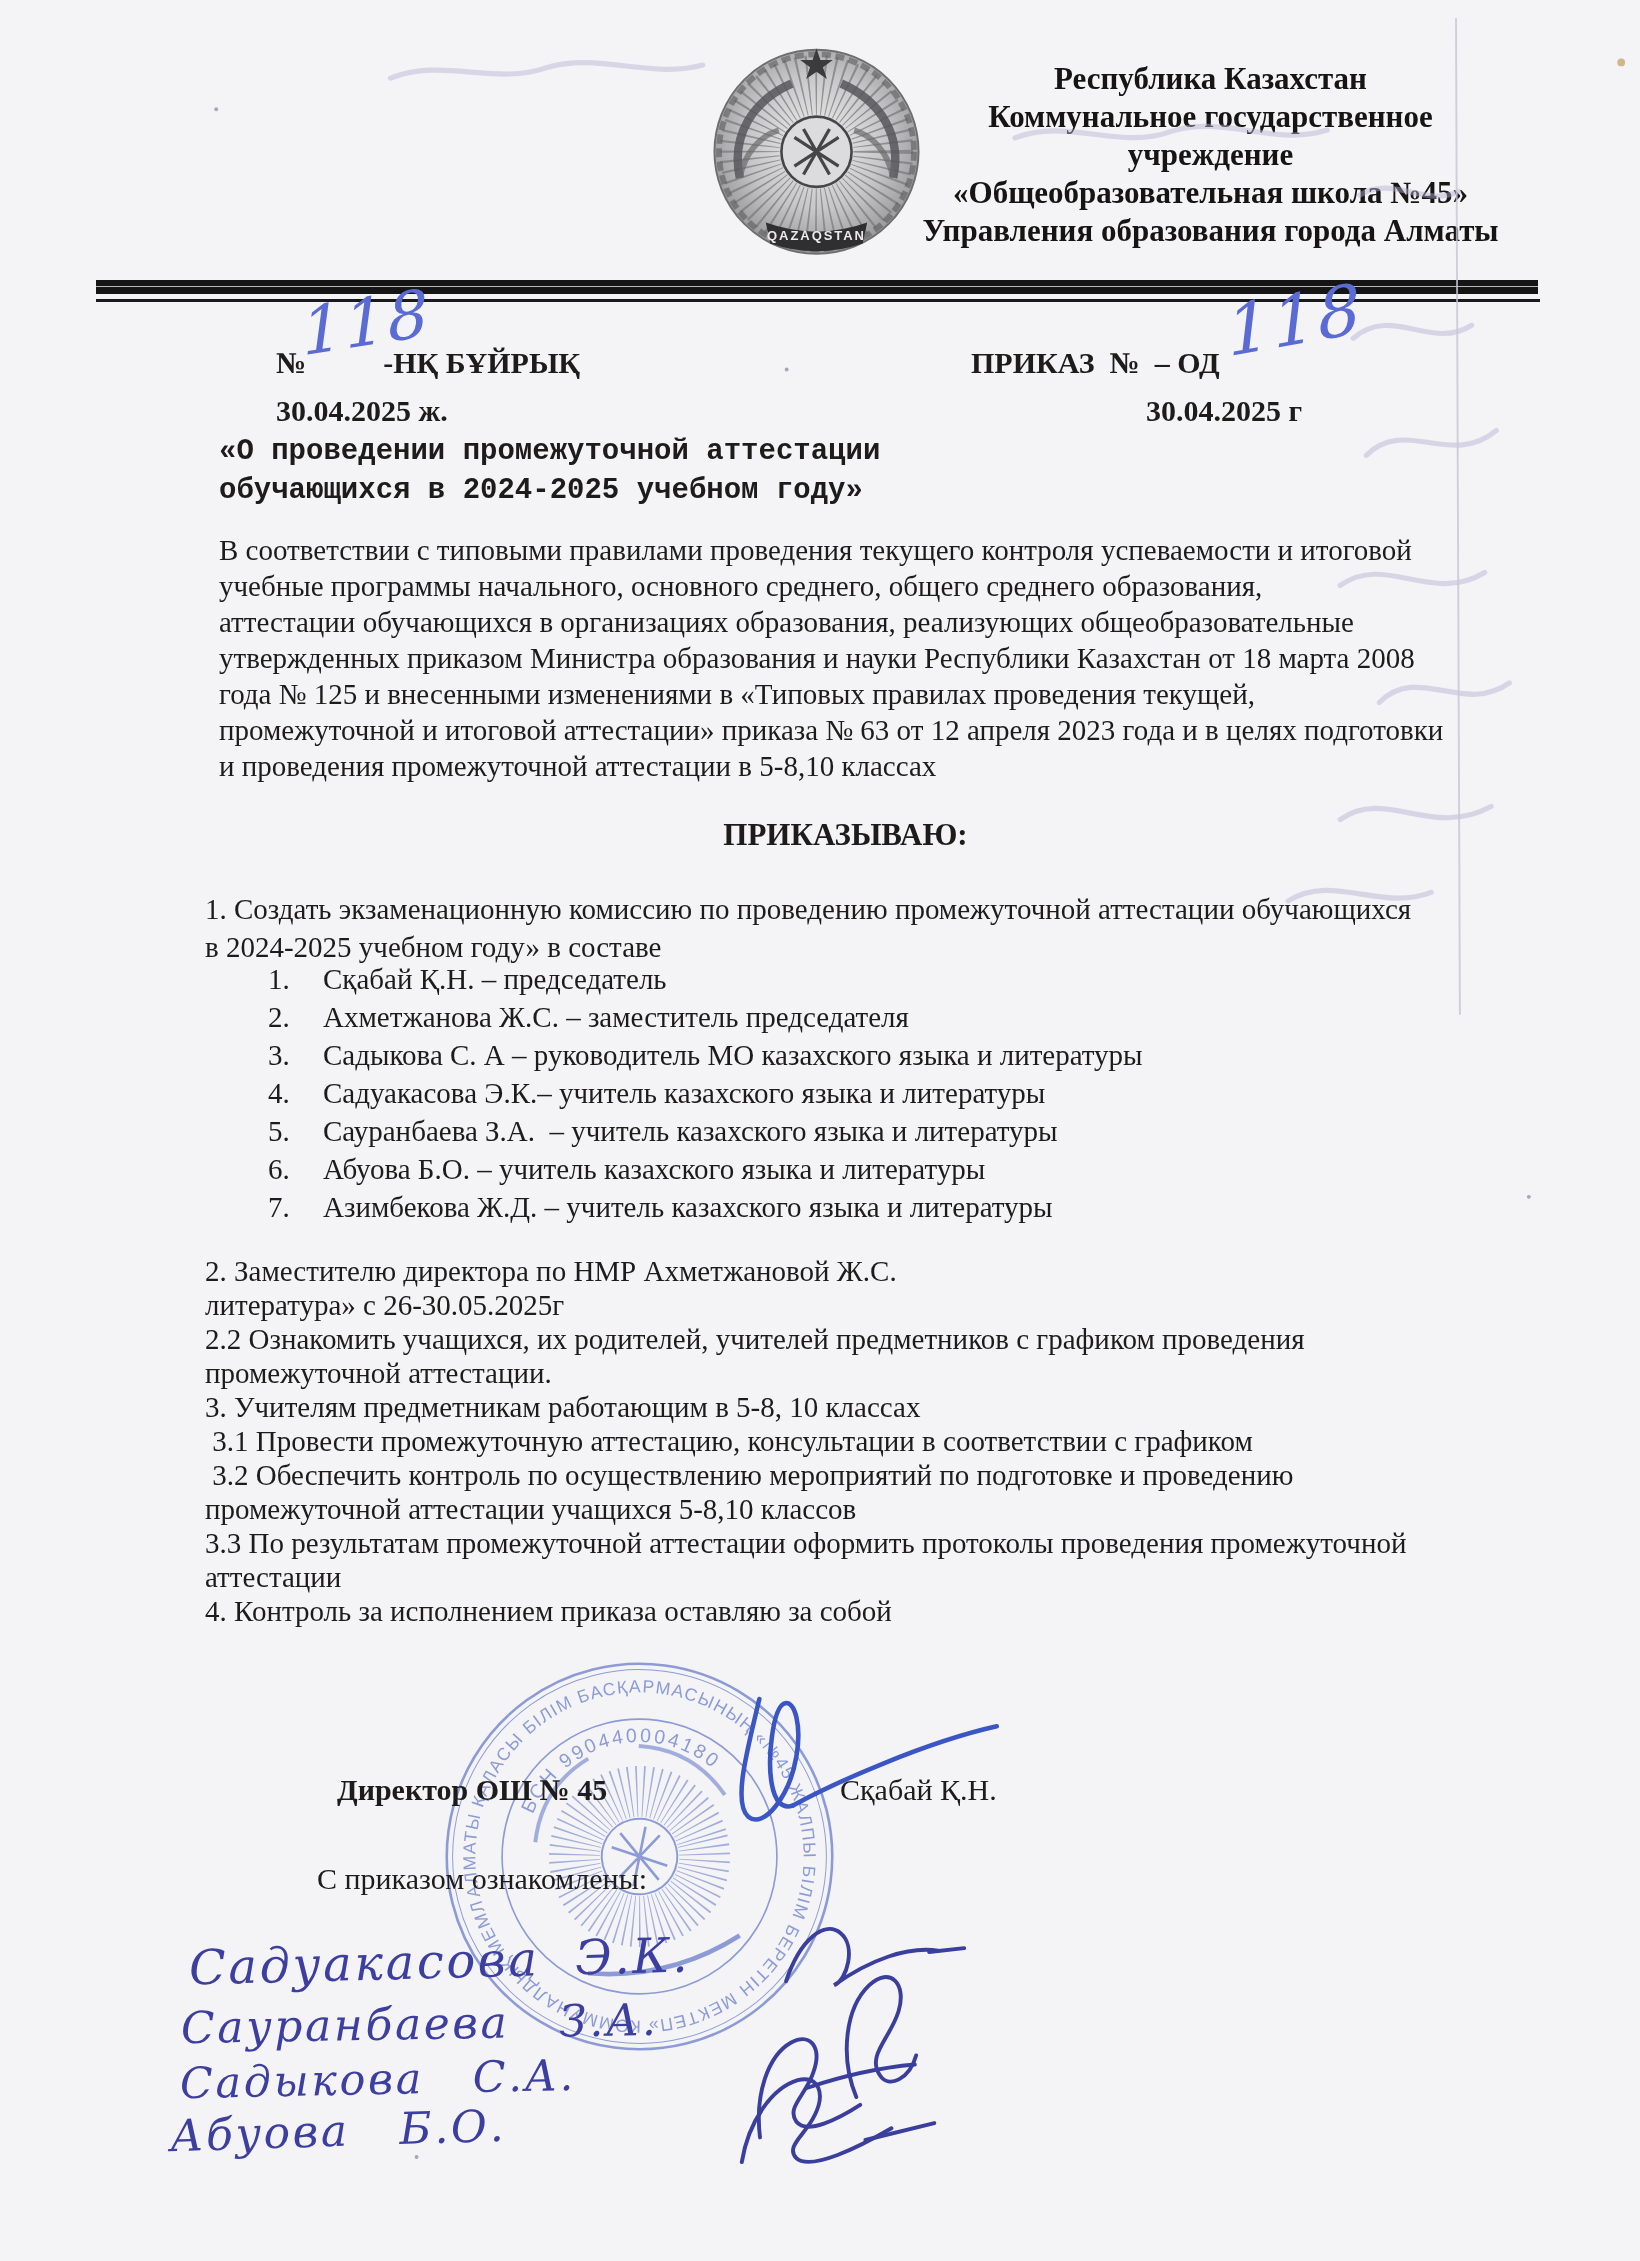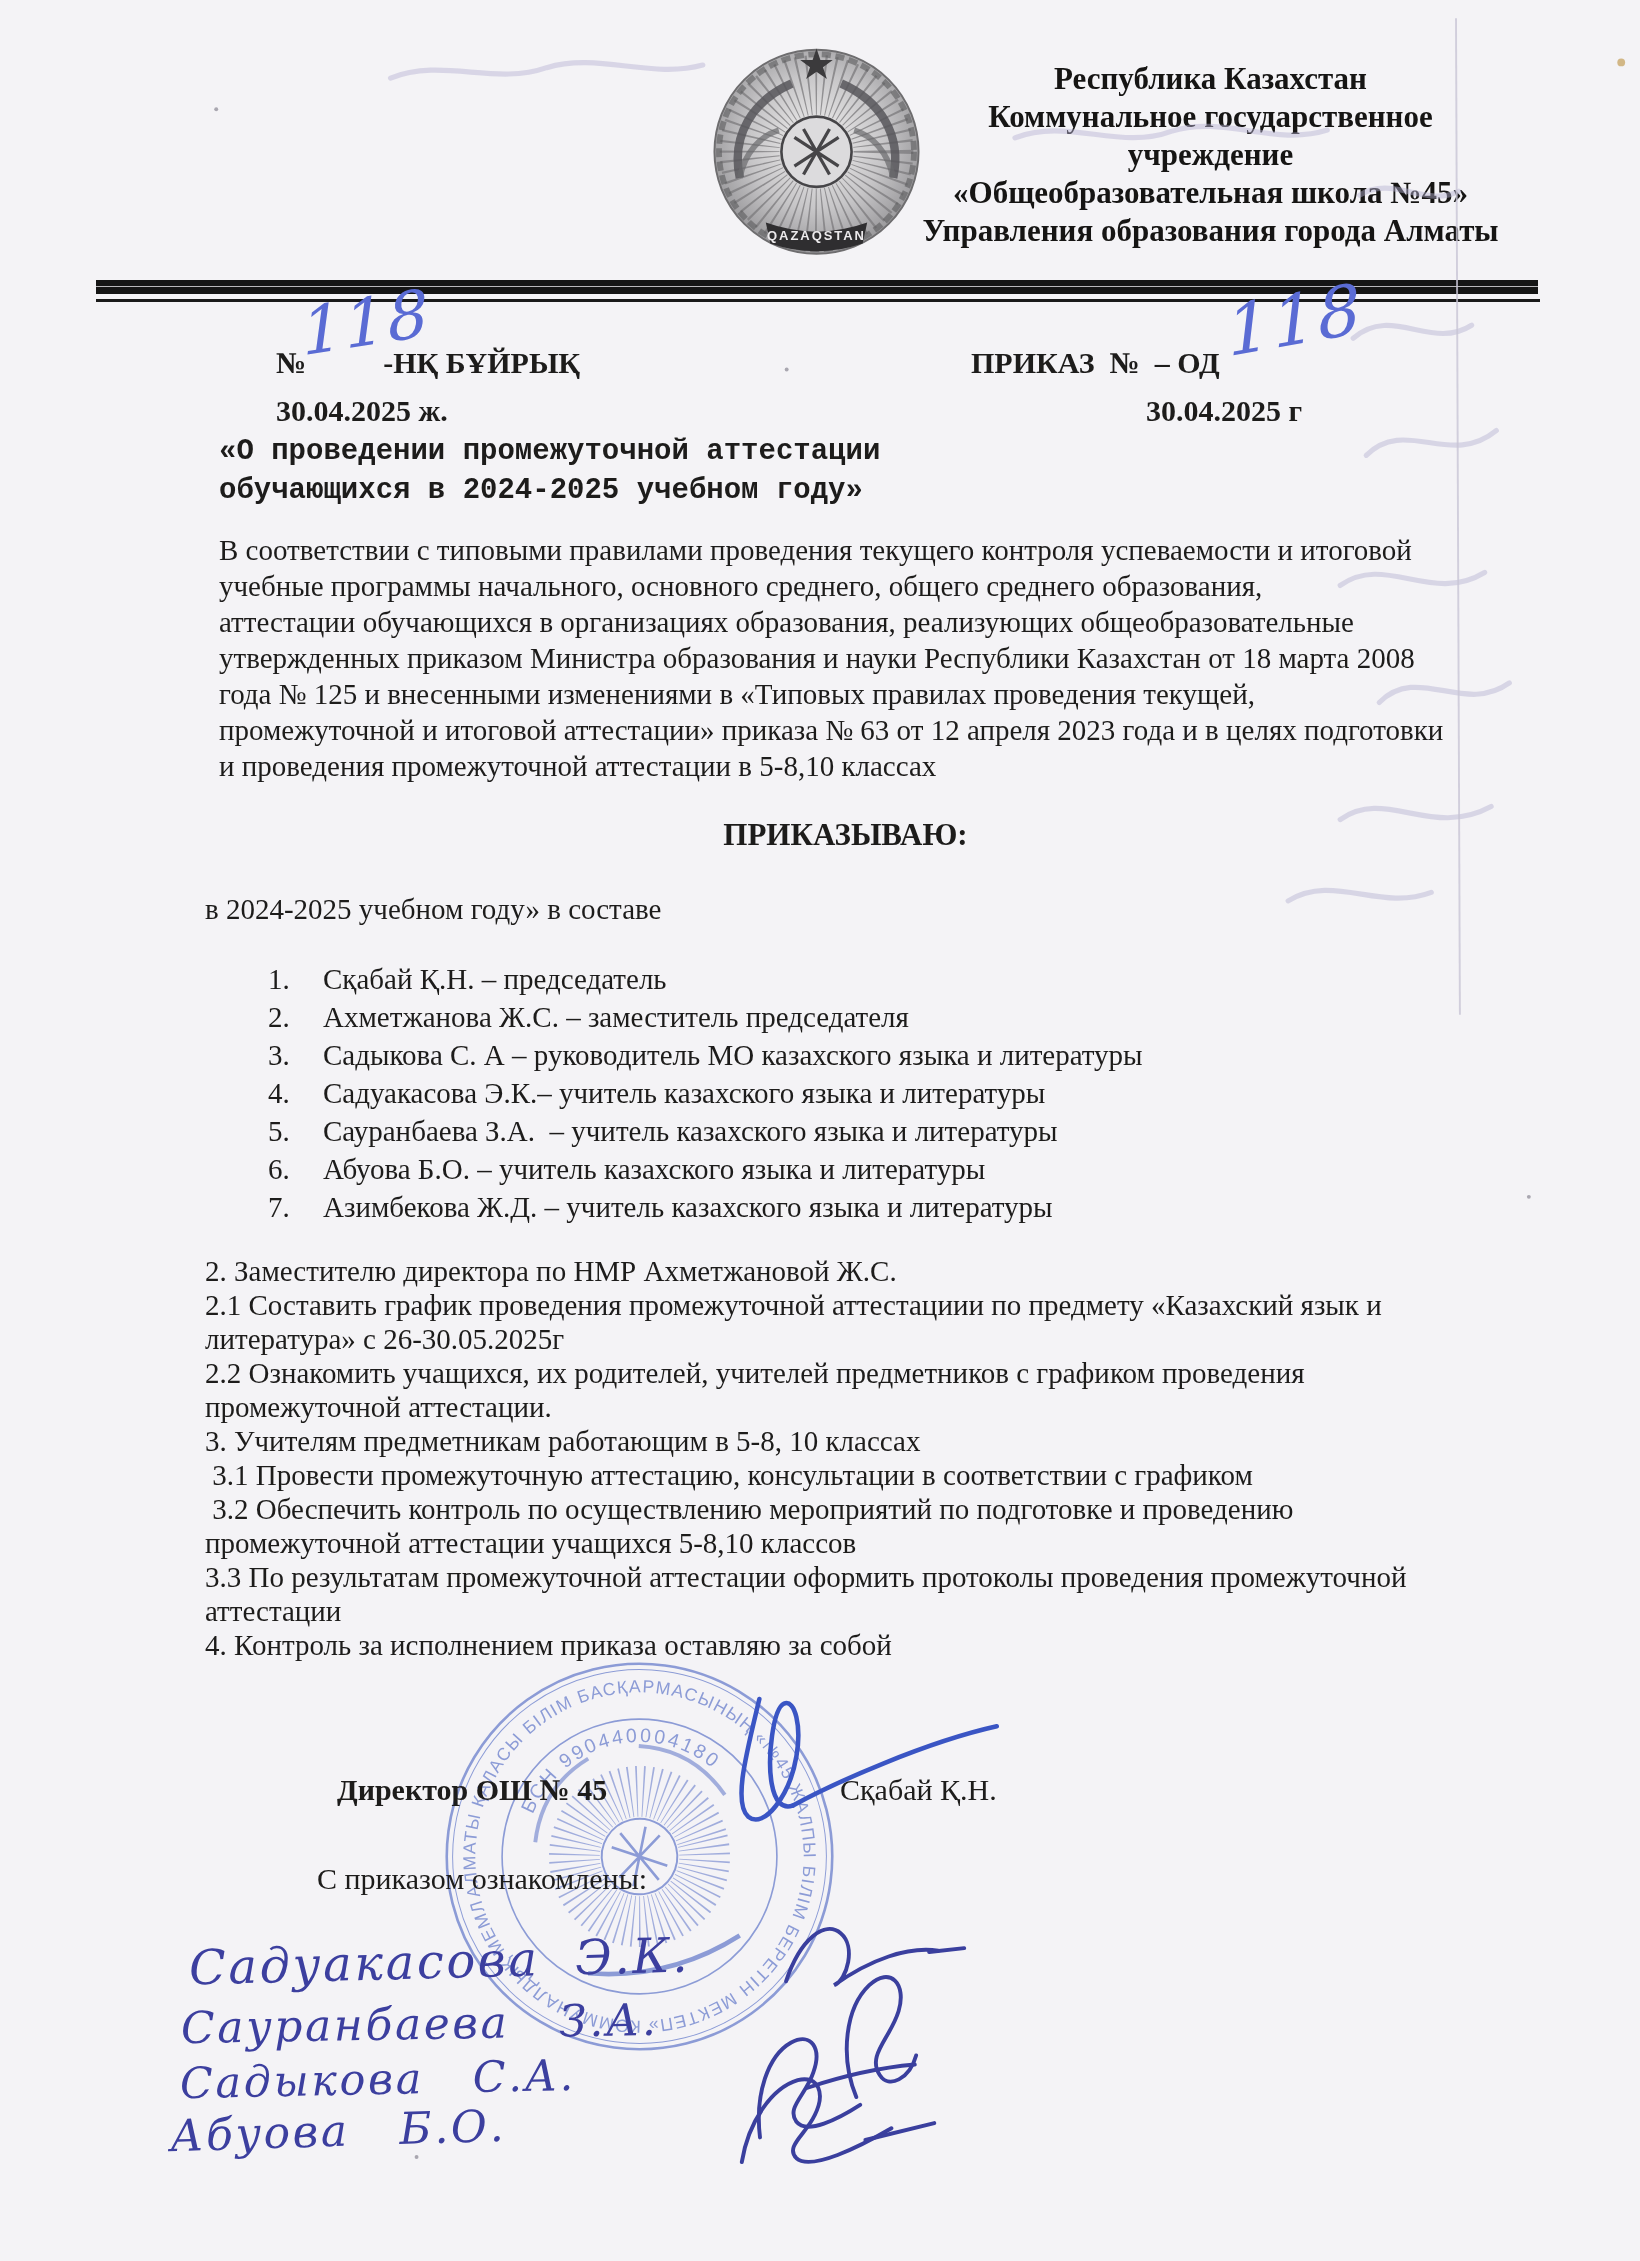--- a/index.html
+++ b/index.html
@@ -80,20 +80,21 @@
     <div class="line">аттестации обучающихся в организациях образования, реализующих общеобразовательные</div>
     <div class="line">утвержденных приказом Министра образования и науки Республики Казахстан от 18 марта 2008</div>
     <div class="line">года № 125 и внесенными изменениями в «Типовых правилах проведения текущей,</div>
     <div class="line">промежуточной и итоговой аттестации» приказа № 63 от 12 апреля 2023 года и в целях подготовки</div>
     <div class="line">и проведения промежуточной аттестации в 5-8,10 классах</div>
   </div>
 
   <div class="abs center b line" style="left:195px;top:817px;width:1301px;font-size:31px;">ПРИКАЗЫВАЮ:</div>
 
   <div class="abs body-txt" style="left:205px;top:890px;line-height:38px;">
+    <div class="line">1. Создать экзаменационную комиссию по проведению промежуточной аттестации обучающихся</div>
     <div class="line">в 2024-2025 учебном году» в составе</div>
   </div>
 
   <div class="abs body-txt" style="left:268px;top:960px;line-height:38px;">
     <div class="row">
       <span class="line" style="width:55px;">1.</span>
       <span class="line">Сқабай Қ.Н. – председатель</span>
     </div>
     <div class="row">
       <span class="line" style="width:55px;">2.</span>
@@ -116,21 +117,20 @@
       <span class="line">Абуова Б.О. – учитель казахского языка и литературы</span>
     </div>
     <div class="row">
       <span class="line" style="width:55px;">7.</span>
       <span class="line">Азимбекова Ж.Д. – учитель казахского языка и литературы</span>
     </div>
   </div>
 
   <div class="abs body-txt" style="left:205px;top:1254px;line-height:34px;">
     <div class="line">2. Заместителю директора по НМР Ахметжановой Ж.С.</div>
-    <div class="line">2.1 Составить график проведения промежуточной аттестациии по предмету «Казахский язык и</div>
     <div class="line">литература» с 26-30.05.2025г</div>
     <div class="line">2.2 Ознакомить учащихся, их родителей, учителей предметников с графиком проведения</div>
     <div class="line">промежуточной аттестации.</div>
     <div class="line">3. Учителям предметникам работающим в 5-8, 10 классах</div>
     <div class="line"> 3.1 Провести промежуточную аттестацию, консультации в соответствии с графиком</div>
     <div class="line"> 3.2 Обеспечить контроль по осуществлению мероприятий по подготовке и проведению</div>
     <div class="line">промежуточной аттестации учащихся 5-8,10 классов</div>
     <div class="line">3.3 По результатам промежуточной аттестации оформить протоколы проведения промежуточной</div>
     <div class="line">аттестации</div>
     <div class="line">4. Контроль за исполнением приказа оставляю за собой</div>

